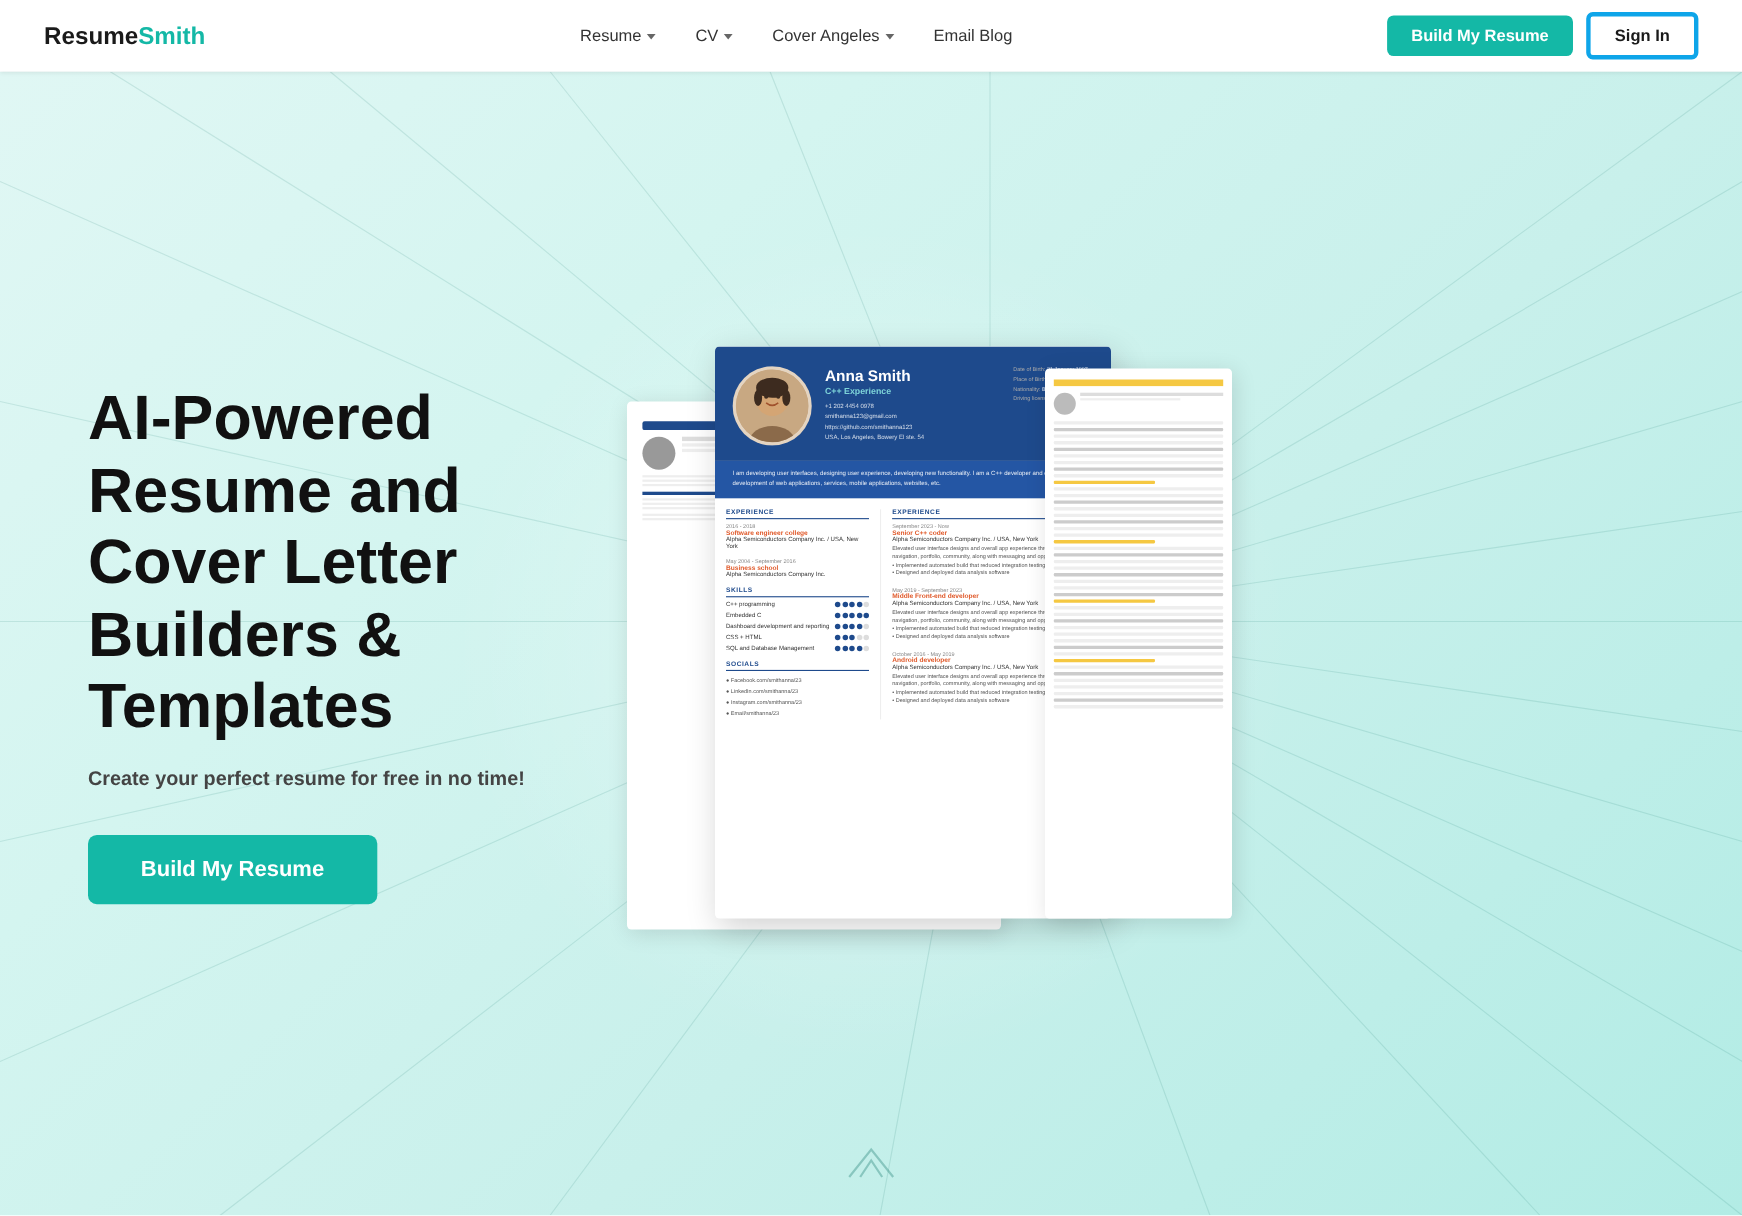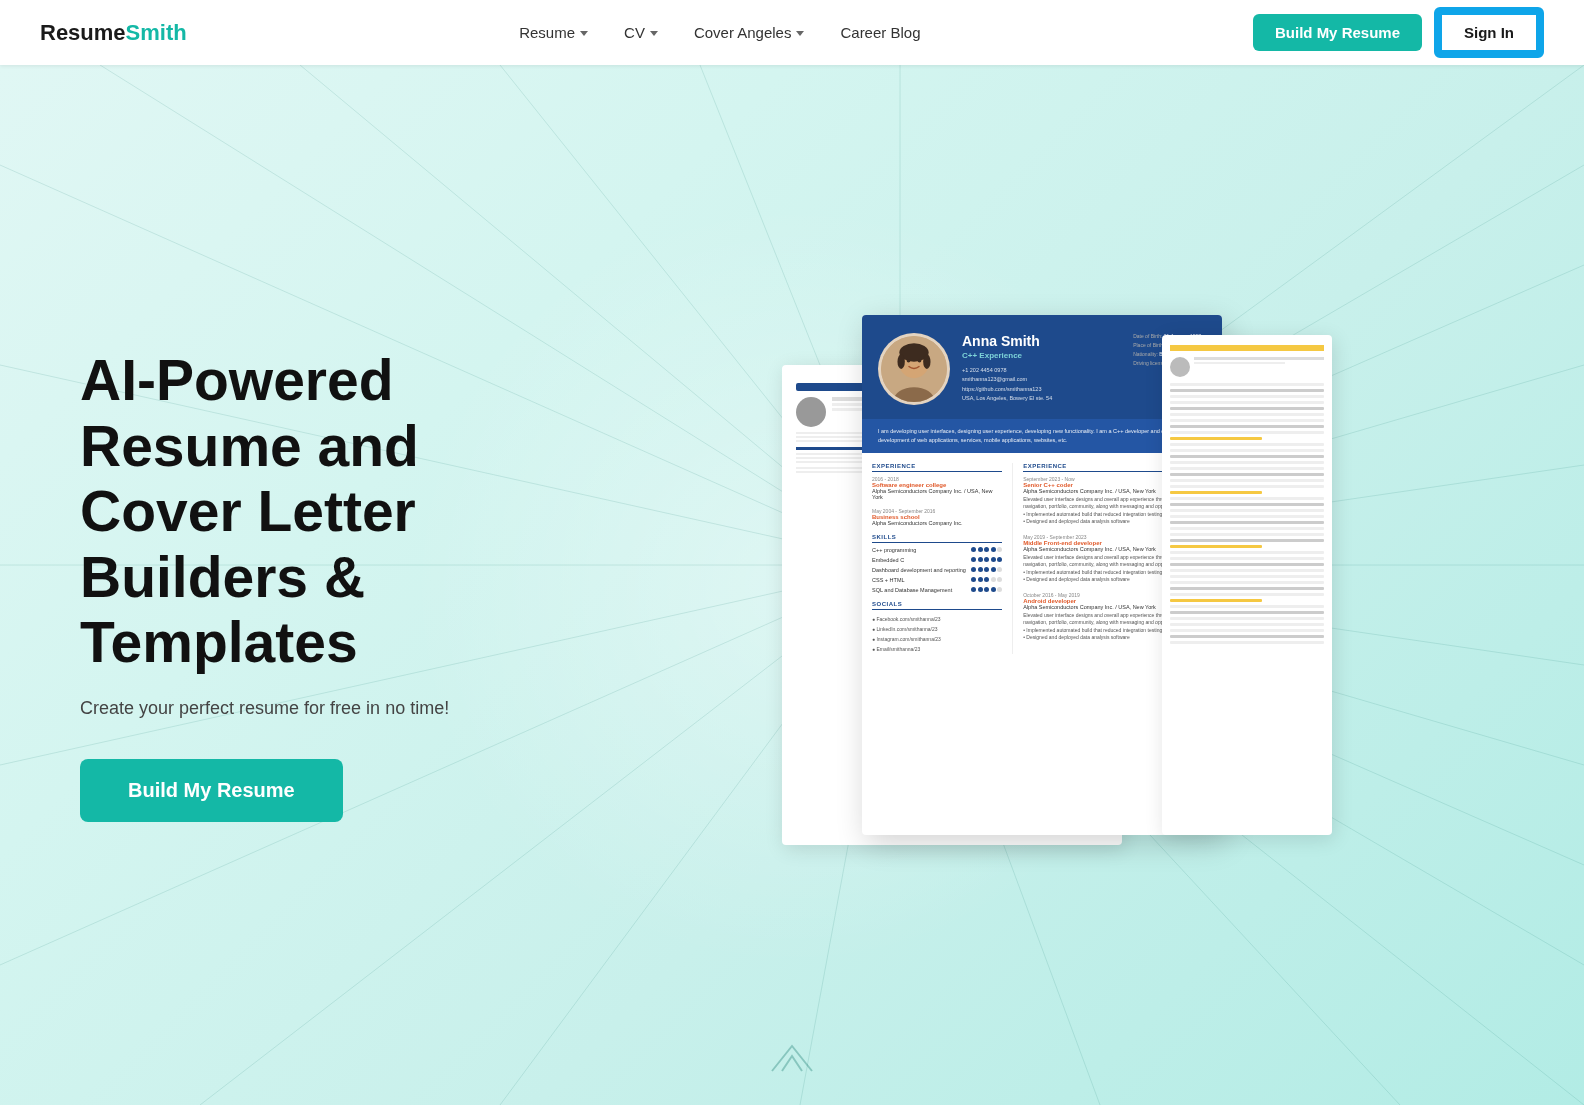--- a/index.html
+++ b/index.html
@@ -60,21 +60,21 @@
       border: none;
       padding: 10px 22px;
       border-radius: 6px;
       font-size: 15px;
       font-weight: 600;
       cursor: pointer;
     }
     .btn-signin {
       background: #fff;
       color: #1a1a1a;
-      border: 8px solid #0ea5e9;
+      border: 4px solid #0ea5e9;
       padding: 9px 22px;
       border-radius: 6px;
       font-size: 15px;
       font-weight: 600;
       cursor: pointer;
     }
 
     
     .hero {
       min-height: calc(1105px - 65px);
@@ -107,39 +107,39 @@
       font-size: 57px;
       font-weight: 800;
       line-height: 1.15;
       color: #111;
       margin-bottom: 22px;
     }
     .hero-subheading {
       font-size: 18px;
       color: #444;
       margin-bottom: 40px;
-      font-weight: 400;
+      font-weight: 700;
     }
     .hero-cta {
       background: #14b8a6;
       color: #fff;
       border: none;
       padding: 20px 48px;
       border-radius: 8px;
       font-size: 20px;
       font-weight: 700;
       cursor: pointer;
       display: inline-block;
     }
 
     
     .hero-right {
       flex: 1;
       display: flex;
-      justify-content: center;
+      justify-content: flex-start;
       align-items: center;
       position: relative;
       z-index: 2;
       margin-left: 40px;
     }
 
     .resume-stack {
       position: relative;
       width: 480px;
       height: 560px;
@@ -311,21 +311,21 @@
     </li>
     <li>
       <span>CV</span>
       <span class="chevron-down"></span>
     </li>
     <li>
       <span>Cover Angeles</span>
       <span class="chevron-down"></span>
     </li>
     <li>
-      <span>Career Blog</span>
+      <span>Email Blog</span>
     </li>
   </ul>
   <div class="navbar-actions">
     <button class="btn-build">Build My Resume</button>
     <button class="btn-signin">Sign In</button>
   </div>
 </nav>
 
 <section class="hero">
 

